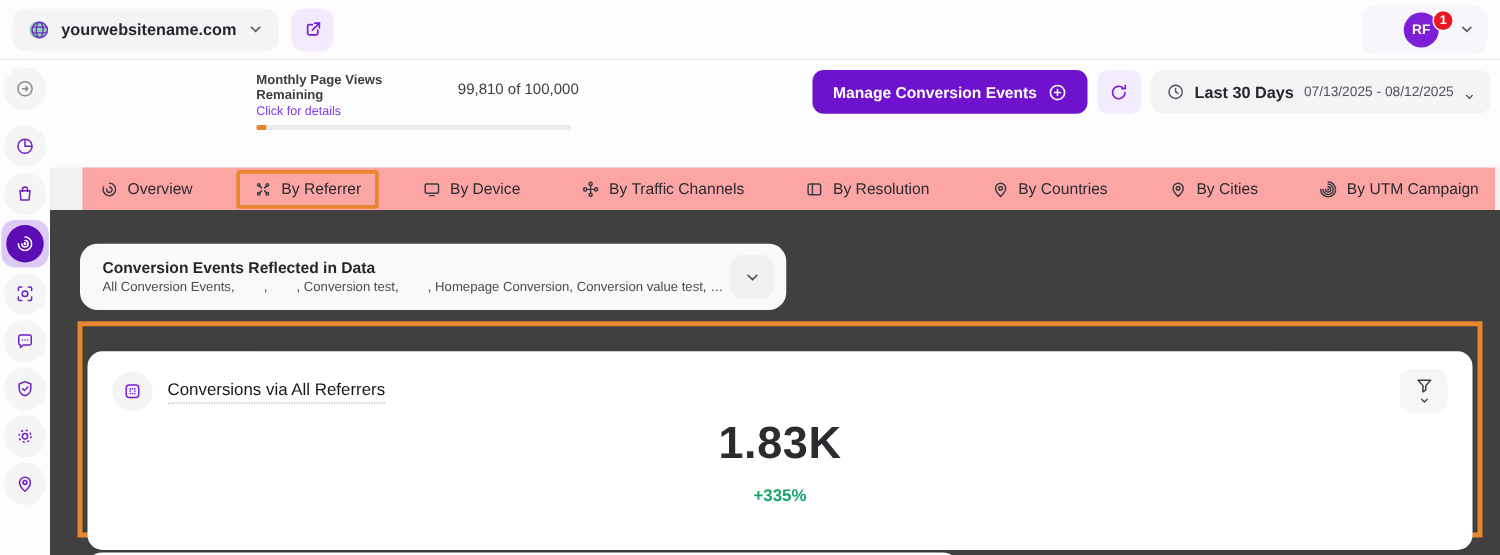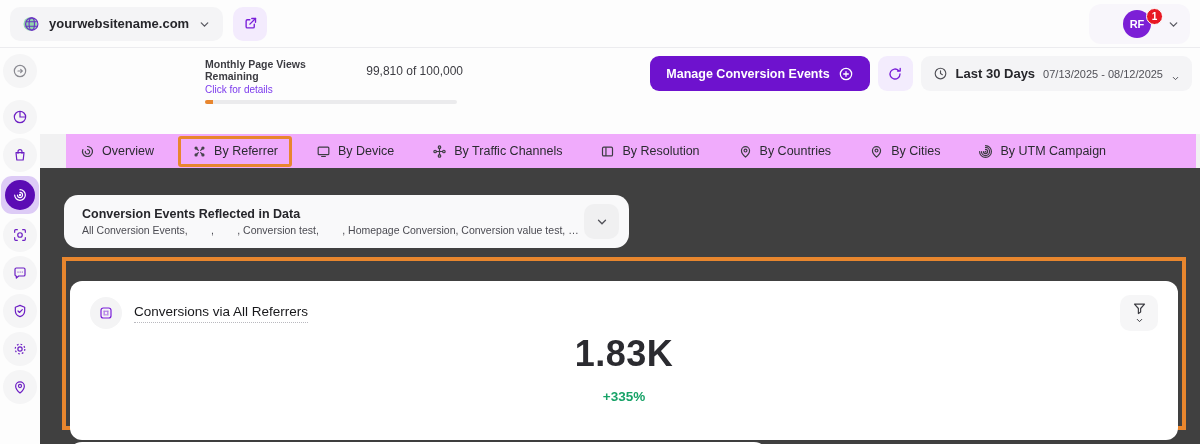--- a/index.html
+++ b/index.html
@@ -53,22 +53,22 @@
     font-size:12.5px; font-weight:700; display:flex; align-items:center; gap:8px; padding:0 16px; cursor:pointer;
     font-family:"Liberation Sans", sans-serif; }
   .refresh-btn { width:35px; height:35px; background:#f3ecfd; border:none; border-radius:9px; color:#7a1fd9;
     display:flex; align-items:center; justify-content:center; cursor:pointer; }
   .date-pill { height:35px; background:#f4f4f6; border-radius:9px; display:flex; align-items:center;
     gap:8px; padding:0 12px; cursor:pointer; color:#3c3c42; }
   .date-preset { font-size:13px; font-weight:700; color:#26262b; }
   .date-range { font-size:11px; color:#515158; }
 
   
-  .tabs { position:absolute; left:26px; top:86px; height:34px; display:flex; align-items:center; gap:10px;
-    width:1130px; background:#f0abfc;text-align:right; }
+  .tabs { position:absolute; left:26px; top:86px; height:34px; display:flex; align-items:center; gap:21px;
+    width:1130px; background:#fca5a5;text-align:right; }
   .tab { display:flex; align-items:center; gap:7px; font-size:12.5px; color:#2b2b31; padding:5px 11px;
     border:3px solid transparent; border-radius:3px; cursor:pointer; white-space:nowrap; }
   .tab svg { width:15px; height:15px; color:#3c3c42; }
   .tab.annotated { border-color:#e8862e; }
 
   
   .content { position:absolute; left:0; top:120px; width:1160px; height:276px; background:#404040;text-decoration:underline; }
 
   .events-panel { position:absolute; left:24px; top:27px; width:565px; height:53px; background:#f9f9fa;
     border-radius:14px; display:flex; align-items:center; padding:0 10px 0 18px; }

